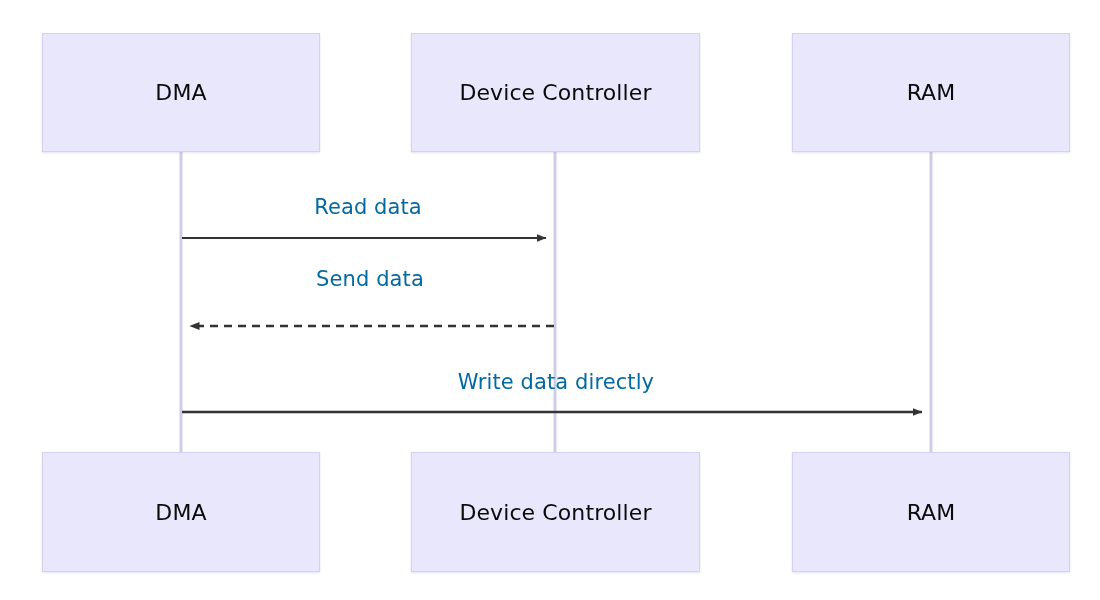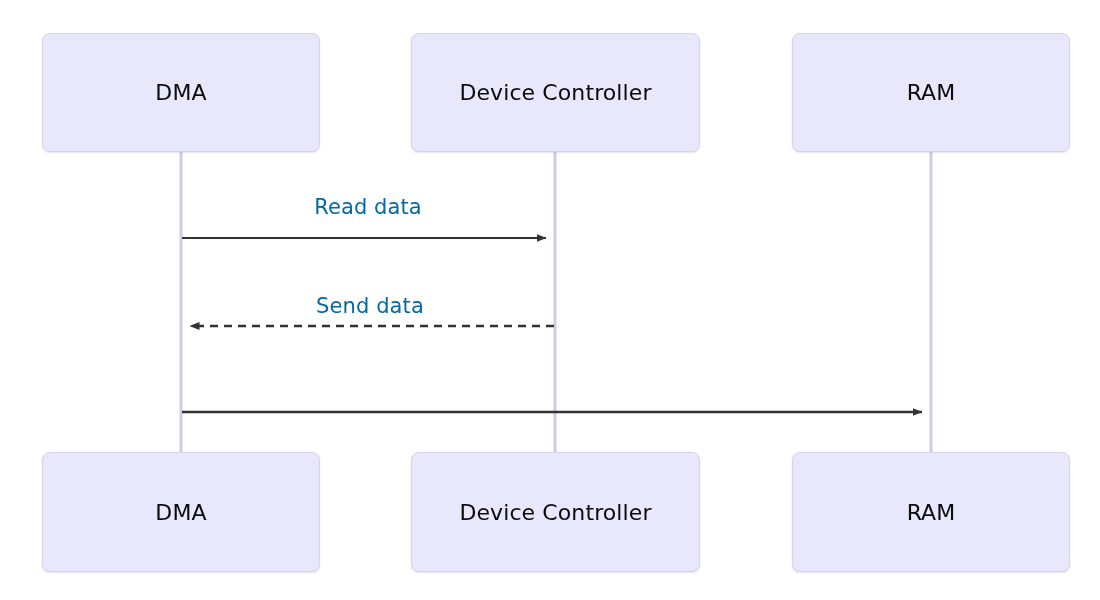--- a/index.html
+++ b/index.html
@@ -24,21 +24,21 @@
     left: 0;
     top: 0;
     width: 1100px;
     height: 600px;
   }
   .actor-box {
     position: absolute;
     box-sizing: border-box;
     background: #e9e7fb;
     border: 1px solid #d5d1ef;
-    border-radius: 8px;
+    border-radius: 0;
     box-shadow: 0 1px 2px rgba(120,115,170,0.20);
     display: flex;
     align-items: center;
     justify-content: center;
   }
   .actor-label {
     font-size: 22px;
     color: #0b0b0b;
     font-family: "DejaVu Sans", "Liberation Sans", sans-serif;
     letter-spacing: 0.1px;
@@ -103,16 +103,17 @@
   <div class="actor-box" style="left:411px; top:452px; width:289px; height:120px;">
     <span class="actor-label">Device Controller</span>
   </div>
 
   <div class="actor-box" style="left:792px; top:452px; width:278px; height:120px;">
     <span class="actor-label">RAM</span>
   </div>
 
   <div class="msg-label" style="left:368px; top:219px;">Read data</div>
 
-  <div class="msg-label" style="left:370px; top:318px;">Send data</div>
+  <div class="msg-label" style="left:370px; top:291px;">Send data</div>
 
+  <div class="msg-label" style="left:556px; top:394px;">Write data directly</div>
 
 </div>
 
 </body></html>

